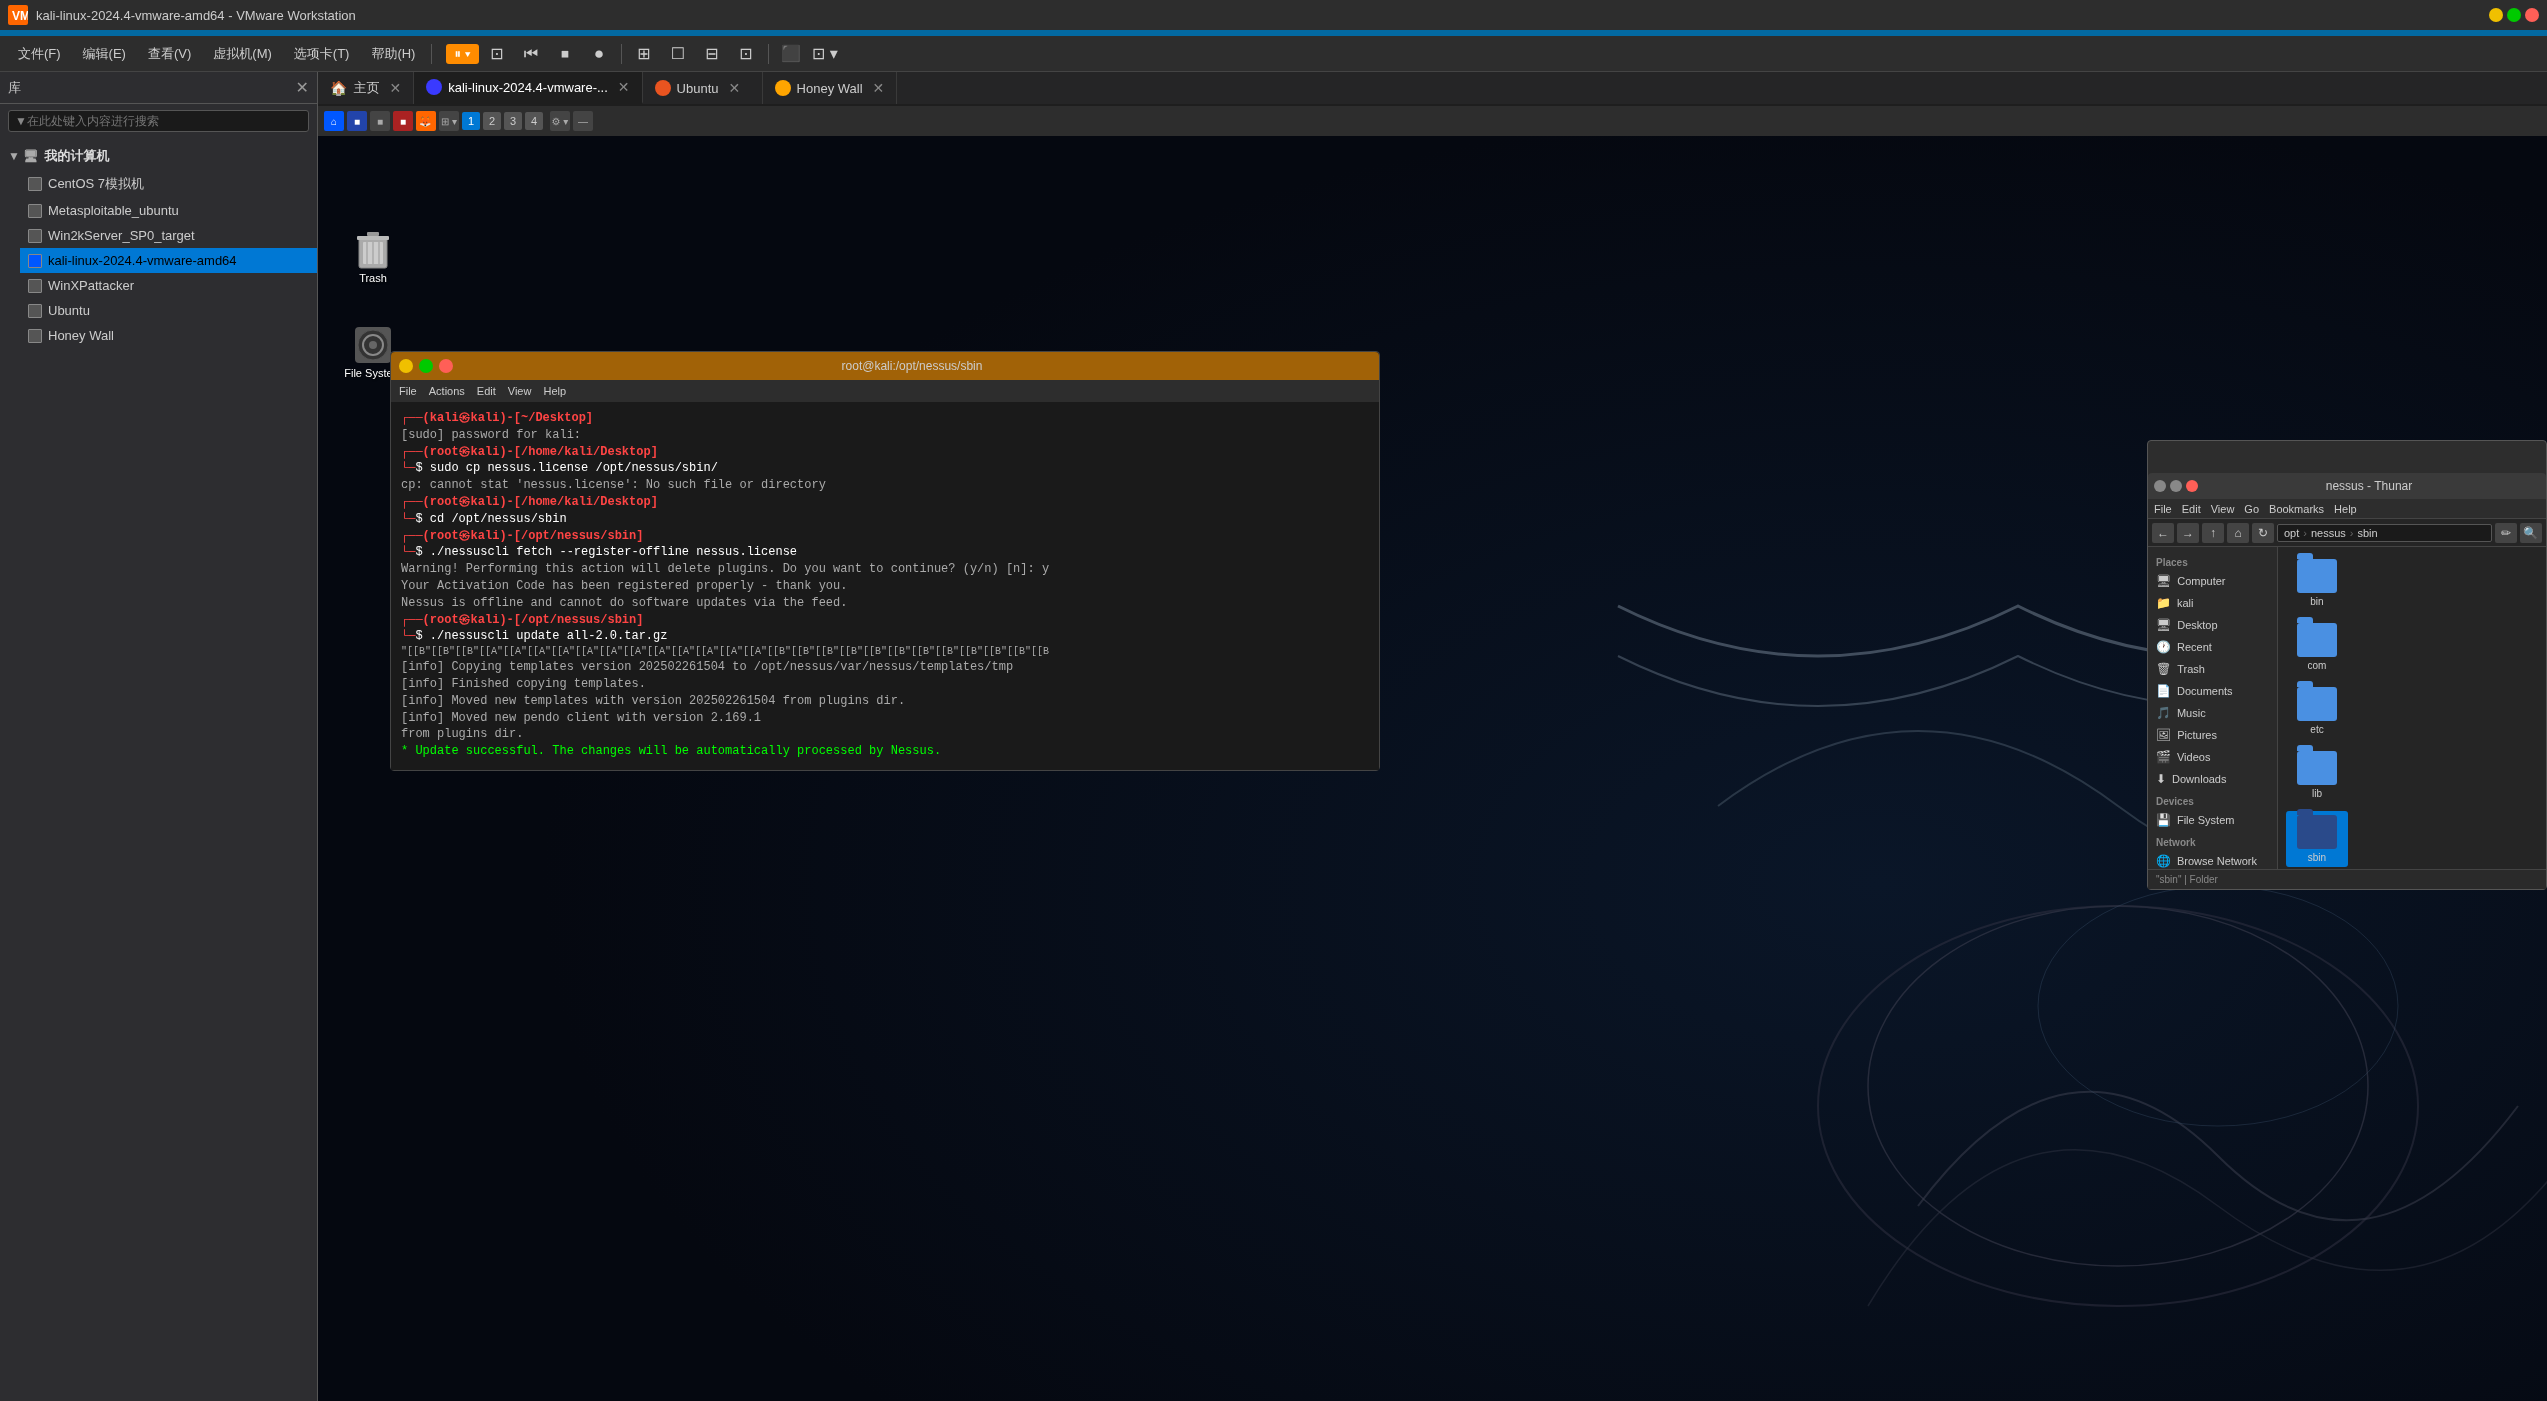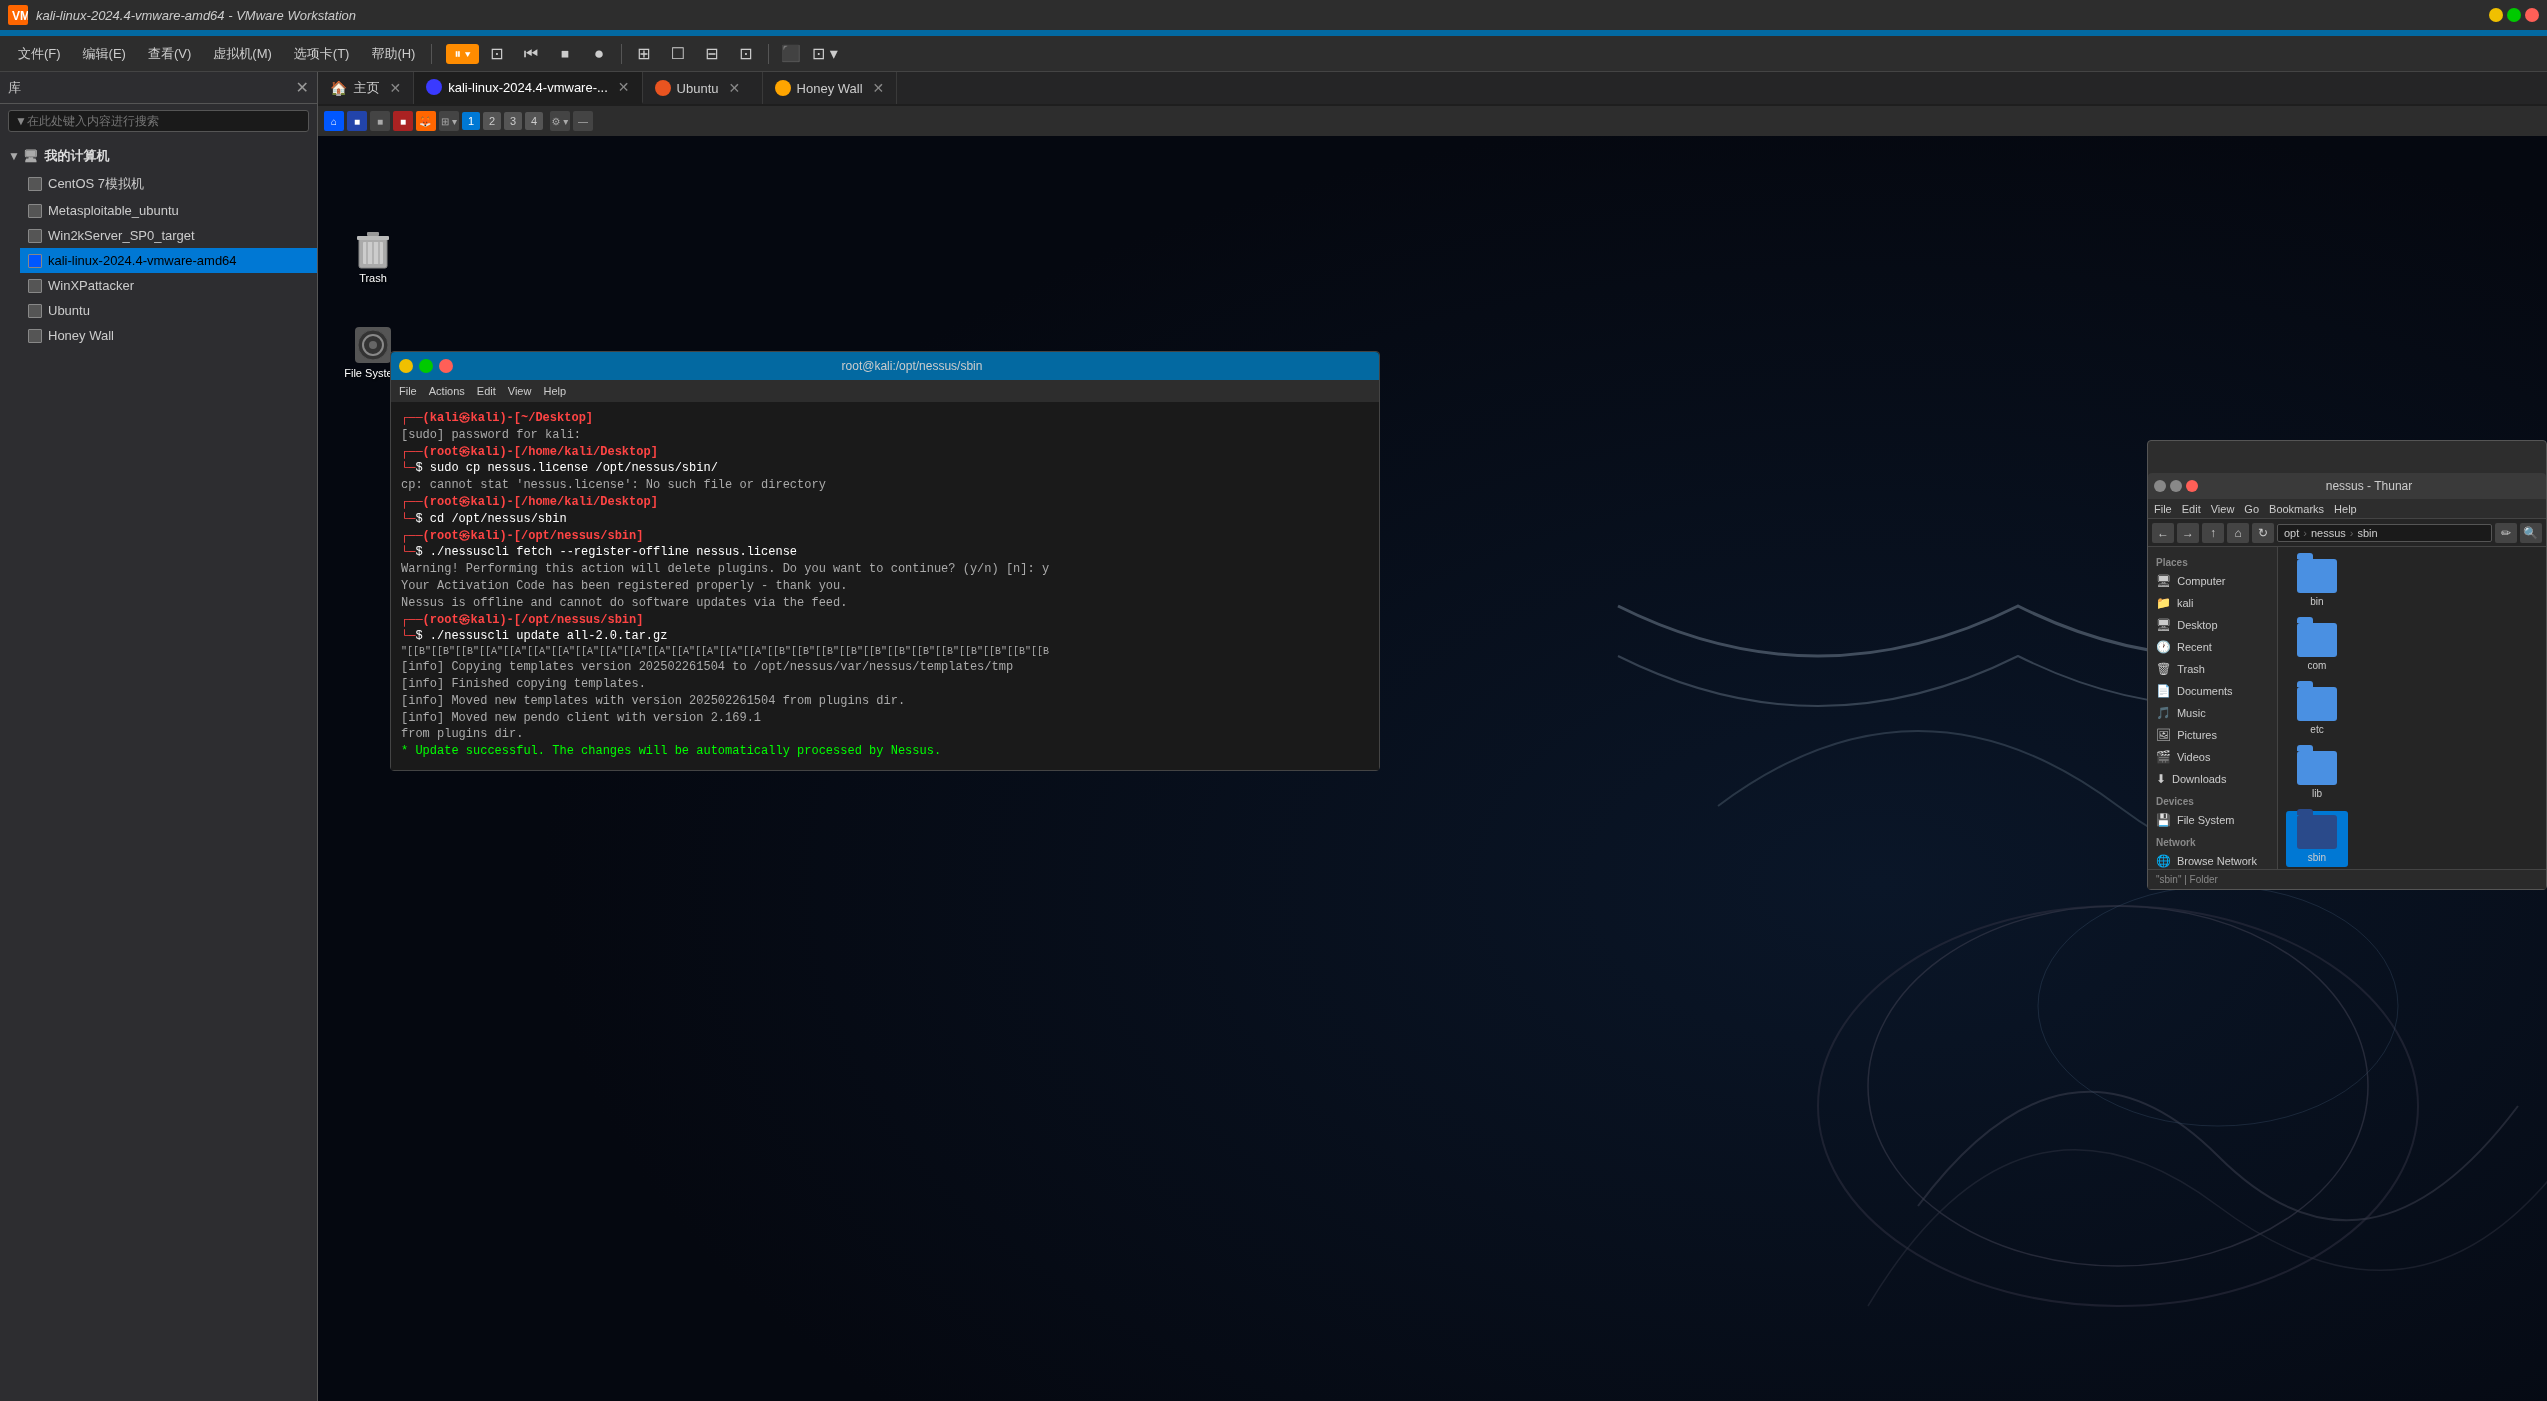--- a/index.html
+++ b/index.html
@@ -5,21 +5,21 @@
     * { margin: 0; padding: 0; box-sizing: border-box; }
     body { width: 2547px; height: 1401px; background: #1a1a2e; font-family: 'Segoe UI', Arial, sans-serif; overflow: hidden; position: relative; }
 
     
     .title-bar {
       position: absolute; top: 0; left: 0; right: 0; height: 36px;
       background: #2d2d2d; display: flex; align-items: center; padding: 0 8px;
       z-index: 100; border-bottom: 6px solid #0369a1;
     }
     .title-bar-icon { width: 20px; height: 20px; margin-right: 8px; }
-    .title-bar-title { color: #ccc; font-size: 13px; flex: 1; font-style: italic; }
+    .title-bar-title { color: #ccc; font-size: 13px; flex: 1; }
     .title-bar-controls { display: flex; gap: 4px; }
     .title-bar-btn { width: 14px; height: 14px; border-radius: 50%; border: none; cursor: pointer; }
     .tb-min { background: #f0c000; }
     .tb-max { background: #00ca00; }
     .tb-close { background: #ff5f57; }
 
     
     .menu-bar {
       position: absolute; top: 36px; left: 0; right: 0; height: 36px;
       background: #2d2d2d; display: flex; align-items: center; padding: 0 8px; gap: 2px;
@@ -113,21 +113,21 @@
     
     .fs-icon { width: 36px; height: 36px; background: #555; border-radius: 4px; display: flex; align-items: center; justify-content: center; color: white; font-size: 20px; }
 
     
     .terminal-window {
       position: absolute; top: 245px; left: 72px; width: 990px; height: 420px;
       background: #1a1a1a; border: 1px solid #444; border-radius: 4px;
       display: flex; flex-direction: column; z-index: 15;
     }
     .terminal-titlebar {
-      height: 28px; background: #0369a1; display: flex; align-items: center;
+      height: 28px; background: #a16207; display: flex; align-items: center;
       padding: 0 8px; border-radius: 4px 4px 0 0; justify-content: space-between;
     }
     .terminal-title { color: #ccc; font-size: 12px; flex: 1; text-align: center; }
     .terminal-controls { display: flex; gap: 6px; }
     .term-ctrl { width: 14px; height: 14px; border-radius: 50%; border: none; cursor: pointer; }
     .term-min { background: #f0c000; }
     .term-max { background: #00ca00; }
     .term-close { background: #ff5f57; }
     .terminal-menubar {
       height: 22px; background: #2d2d2d; display: flex; align-items: center; padding: 0 8px; gap: 12px;

